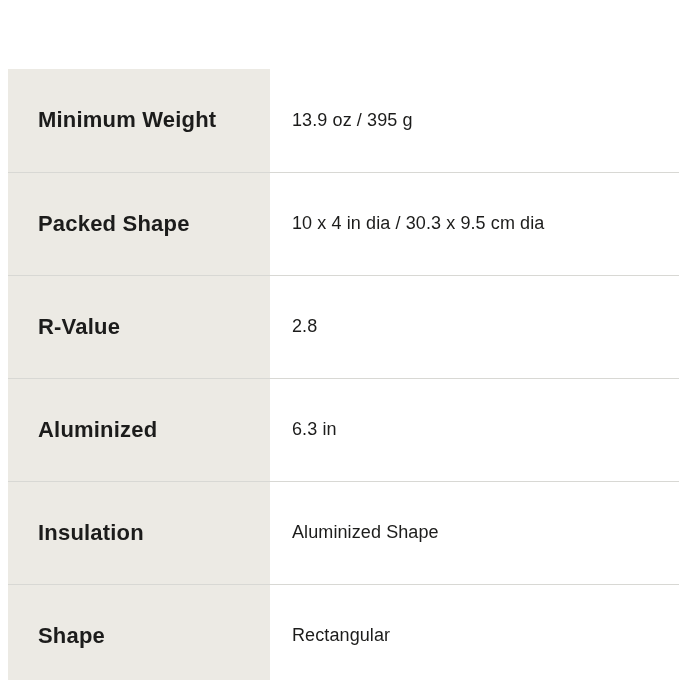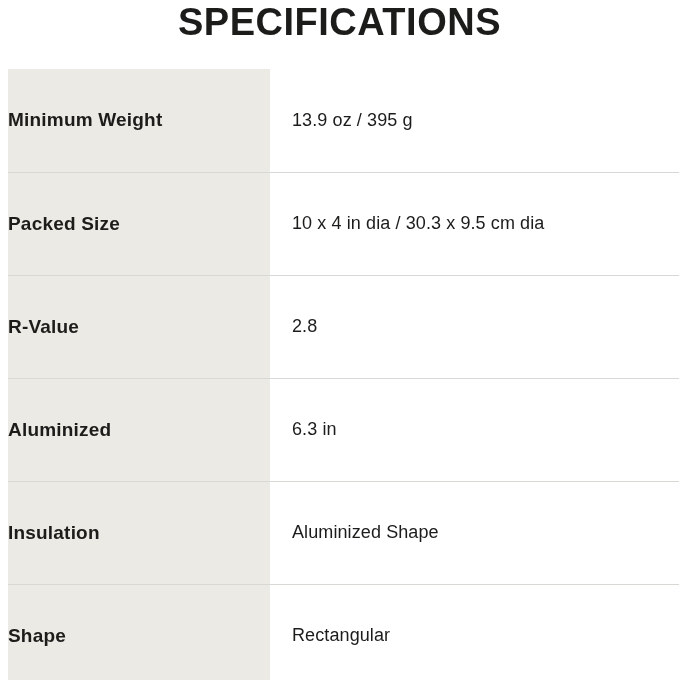--- a/index.html
+++ b/index.html
@@ -46,23 +46,24 @@
     vertical-align: middle;
     padding: 0;
     border-bottom: 1px solid #d8d8d4;
   }
   .spec-table tr:last-child td {
     border-bottom: none;
   }
   td.label-cell {
     width: 262px;
     background: #eceae4;
-    font-size: 19px;
+    font-size: 22px;
     font-weight: bold;
     color: #1c1c1b;
+    padding-left: 30px;
     box-sizing: border-box;
     letter-spacing: 0.2px;
   }
   td.value-cell {
     width: 448px;
     background: #ffffff;
     font-size: 18px;
     font-weight: normal;
     color: #26262
 
@@ -70,30 +71,29 @@
     padding-left: 22px;
     box-sizing: border-box;
     letter-spacing: 0.1px;
   }
 </style>
 </head>
 <body>
 
 <div class="page">
 
-  <h1 class="spec-title">SPECIFICATIONS</h1>
 
   <table class="spec-table">
     <tbody>
       <tr>
         <td class="label-cell">Minimum Weight</td>
         <td class="value-cell">13.9 oz / 395 g</td>
       </tr>
       <tr>
-        <td class="label-cell">Packed Size</td>
+        <td class="label-cell">Packed Shape</td>
         <td class="value-cell">10 x 4 in dia / 30.3 x 9.5 cm dia</td>
       </tr>
       <tr>
         <td class="label-cell">R-Value</td>
         <td class="value-cell">2.8</td>
       </tr>
       <tr>
         <td class="label-cell">Aluminized</td>
         <td class="value-cell">6.3 in</td>
       </tr>

